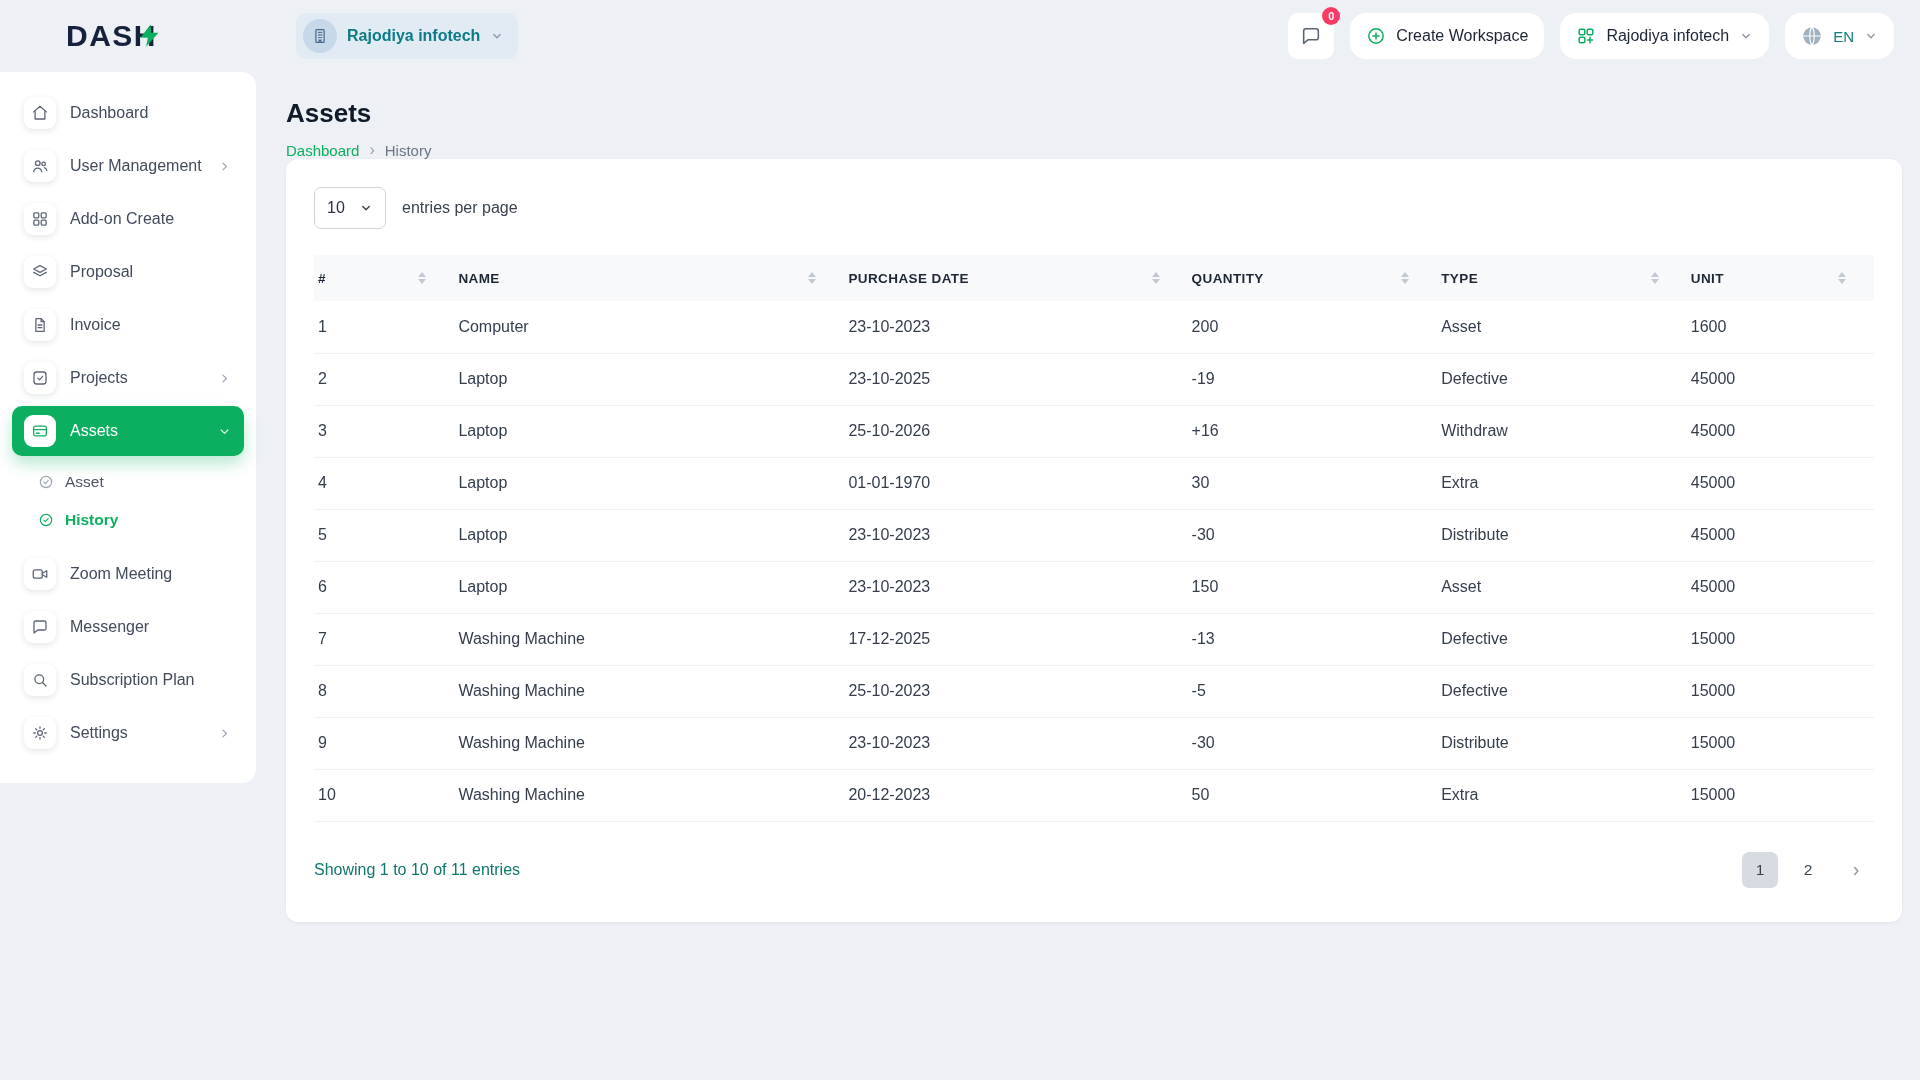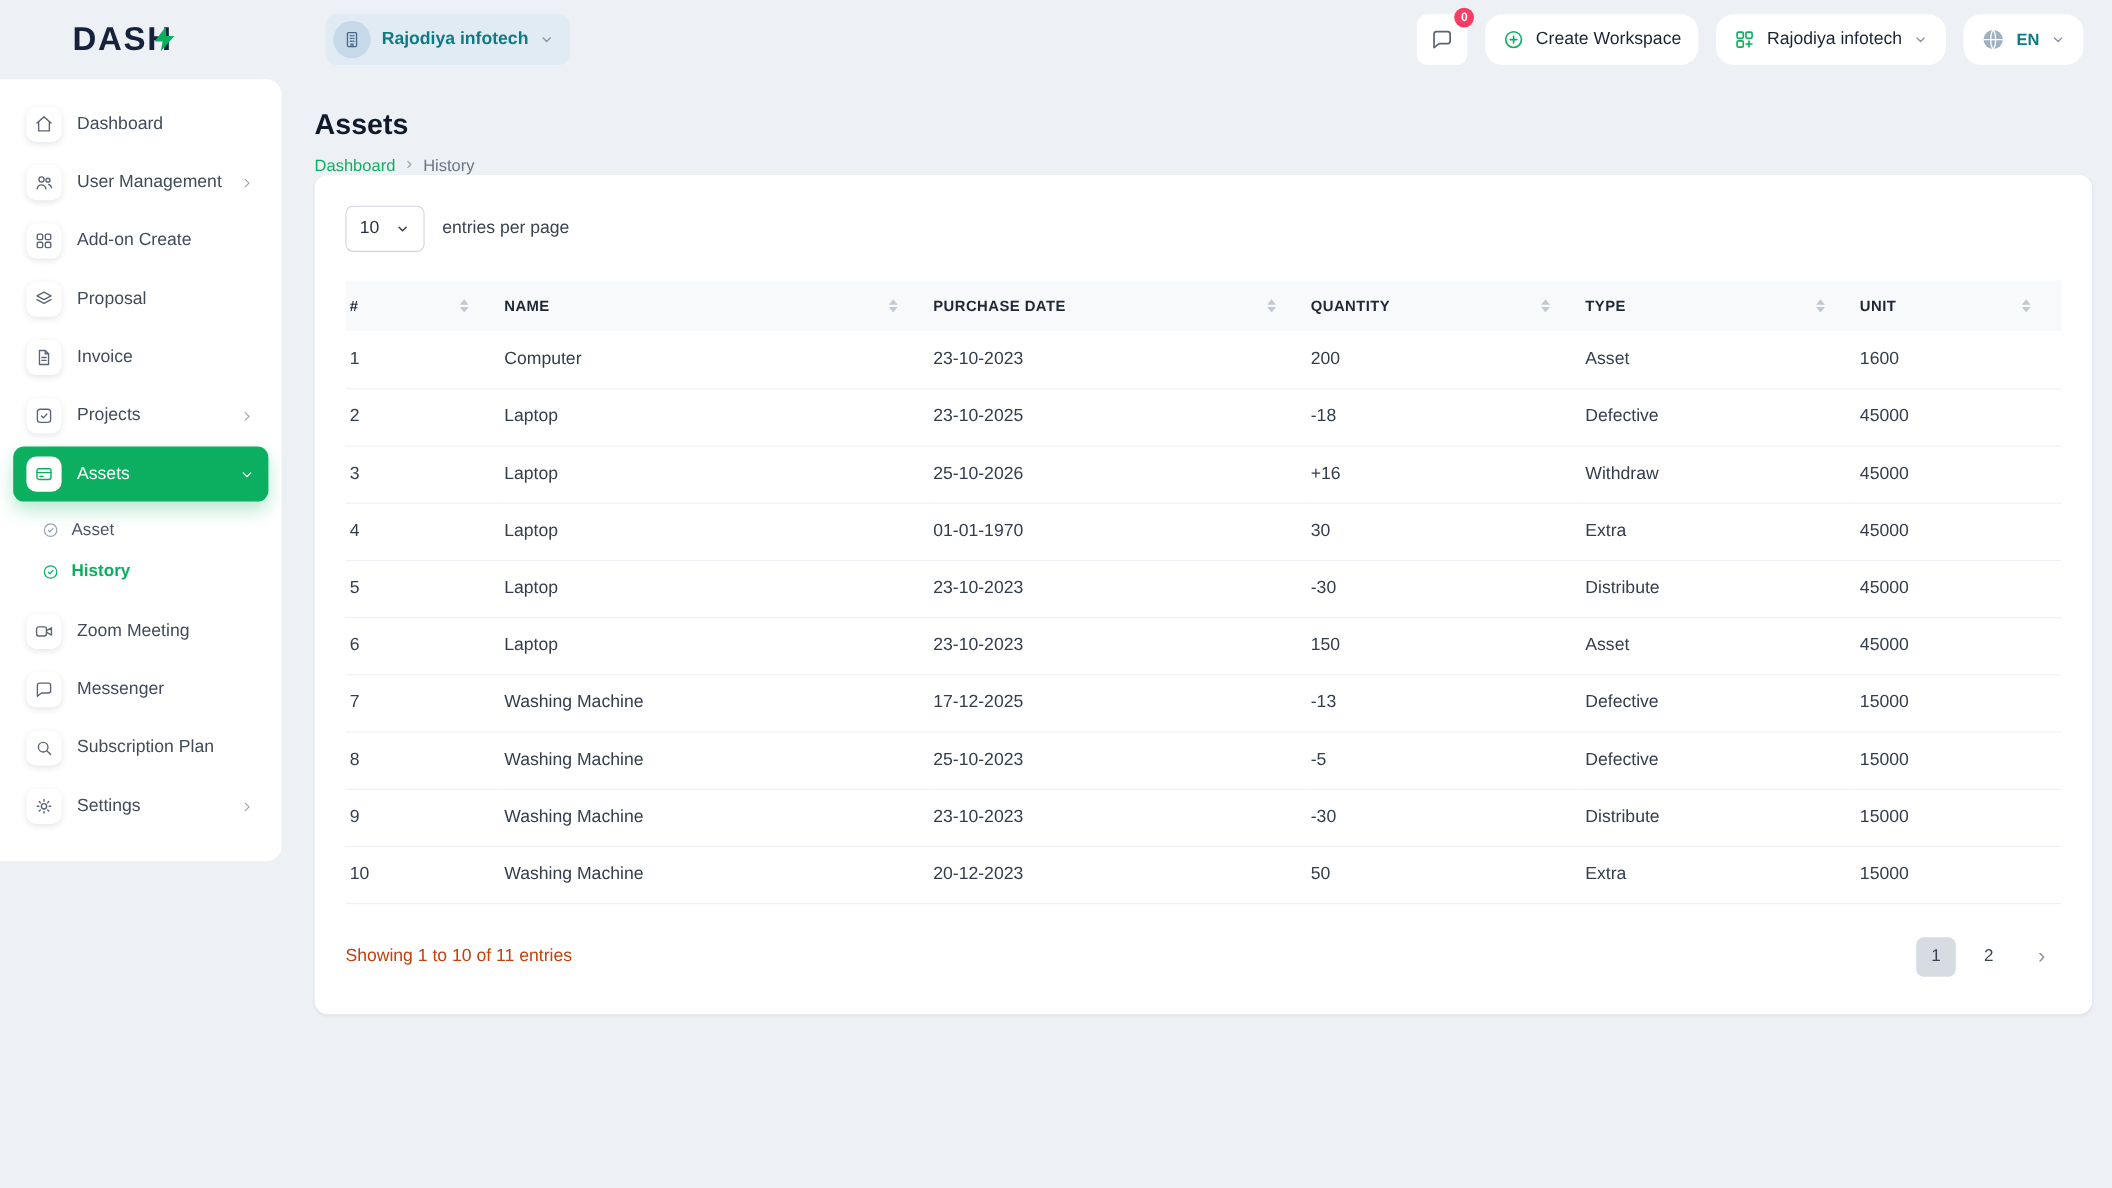--- a/index.html
+++ b/index.html
@@ -16,21 +16,21 @@
   .ws-avatar{width:34px;height:34px;border-radius:50%;background:#c7d8e9;display:flex;align-items:center;justify-content:center;color:#49688a}
   .ws-avatar svg{width:18px;height:18px}
   .ws-label{font-size:16px;font-weight:600;color:#0c7b85}
   .chev{color:#8b95a3;display:flex}
   .i14{width:14px;height:14px}.i20{width:20px;height:20px}.i22{width:22px;height:22px}
   .top-right{margin-left:auto;display:flex;align-items:center;gap:16px}
   .chat-btn{position:relative;width:46px;height:46px;border-radius:10px;background:#fff;border:none;display:flex;align-items:center;justify-content:center;color:#5a6473;cursor:pointer}
   .badge{position:absolute;top:-6px;right:-6px;min-width:18px;height:18px;border-radius:9px;background:var(--badge);color:#fff;font-size:11px;font-weight:700;display:flex;align-items:center;justify-content:center;padding:0 5px}
   .pill{height:46px;border:none;border-radius:16px;background:#fff;display:inline-flex;align-items:center;gap:10px;padding:0 16px;font-family:inherit;font-size:16px;color:#1b2433;cursor:pointer}
   .pill .green{color:var(--primary);display:flex}
-  .lang-code{font-weight:700;color:#0c7b85;font-size:15px}
+  .lang-code{font-weight:400;color:#0c7b85;font-size:15px}
 
   
   .sidebar{position:absolute;left:0;top:72px;width:256px;background:#fff;border-radius:0 14px 14px 0;padding:16px 12px 22px}
   .nav-item{display:flex;align-items:center;gap:14px;height:50px;padding:0 12px;border-radius:10px;font-size:16px;font-weight:500;color:#414b5a;cursor:pointer;margin-bottom:3px}
   .nav-ic{width:32px;height:32px;border-radius:9px;background:#fff;box-shadow:0 2px 6px rgba(25,39,62,.12);display:flex;align-items:center;justify-content:center;color:#5c6675;flex:0 0 32px}
   .nav-ic svg{width:18px;height:18px}
   .nav-chev{margin-left:auto;color:#98a2b0;display:flex}
   .nav-chev svg{width:15px;height:15px}
   .nav-item.active{background:var(--primary);color:#fff;box-shadow:0 8px 16px rgba(12,175,96,.28)}
   .nav-item.active .nav-ic{color:var(--primary);box-shadow:none}
@@ -58,21 +58,21 @@
   .search::placeholder{color:#9aa3b0}
   table{width:100%;border-collapse:collapse;margin-top:26px;table-layout:fixed}
   thead th{background:#f7f9fb;height:46px;text-align:left;font-size:13.5px;font-weight:700;letter-spacing:.4px;color:#1e2735;text-transform:uppercase;padding:0 0 0 4px;cursor:pointer}
   .th-in{display:flex;align-items:center;justify-content:space-between;padding-right:28px}
   .sort{display:inline-flex;flex-direction:column;gap:2px}
   .sort i{width:0;height:0;border-left:4.5px solid transparent;border-right:4.5px solid transparent;display:block}
   .sort .up{border-bottom:5px solid #c2c9d2}
   .sort .dn{border-top:5px solid #c2c9d2}
   tbody td{height:52px;border-bottom:1px solid #edf0f4;font-size:16px;color:#333d4c;padding:0 0 0 4px}
   .table-footer{display:flex;align-items:center;justify-content:space-between;margin-top:30px}
-  .summary{font-size:16px;color:#c2410c}
+  .summary{font-size:16px;color:#0f766e}
   .pagination{display:flex;align-items:center;gap:12px}
   .page-btn{min-width:36px;height:36px;border:none;background:transparent;border-radius:7px;font-size:15.5px;color:#39424f;cursor:pointer;display:flex;align-items:center;justify-content:center;font-family:inherit}
   .page-btn.active{background:#d7dce3}
   .page-btn.next{color:#8a93a1;font-size:20px}
 </style>
 </head>
 <body>
 
 <header class="topbar">
   <div class="logo">
@@ -383,21 +383,21 @@
             <td>Computer</td>
             <td>23-10-2023</td>
             <td>200</td>
             <td>Asset</td>
             <td>1600</td>
           </tr>
           <tr>
             <td>2</td>
             <td>Laptop</td>
             <td>23-10-2025</td>
-            <td>-18</td>
+            <td>-19</td>
             <td>Defective</td>
             <td>45000</td>
           </tr>
           <tr>
             <td>3</td>
             <td>Laptop</td>
             <td>25-10-2026</td>
             <td>+16</td>
             <td>Withdraw</td>
             <td>45000</td>

